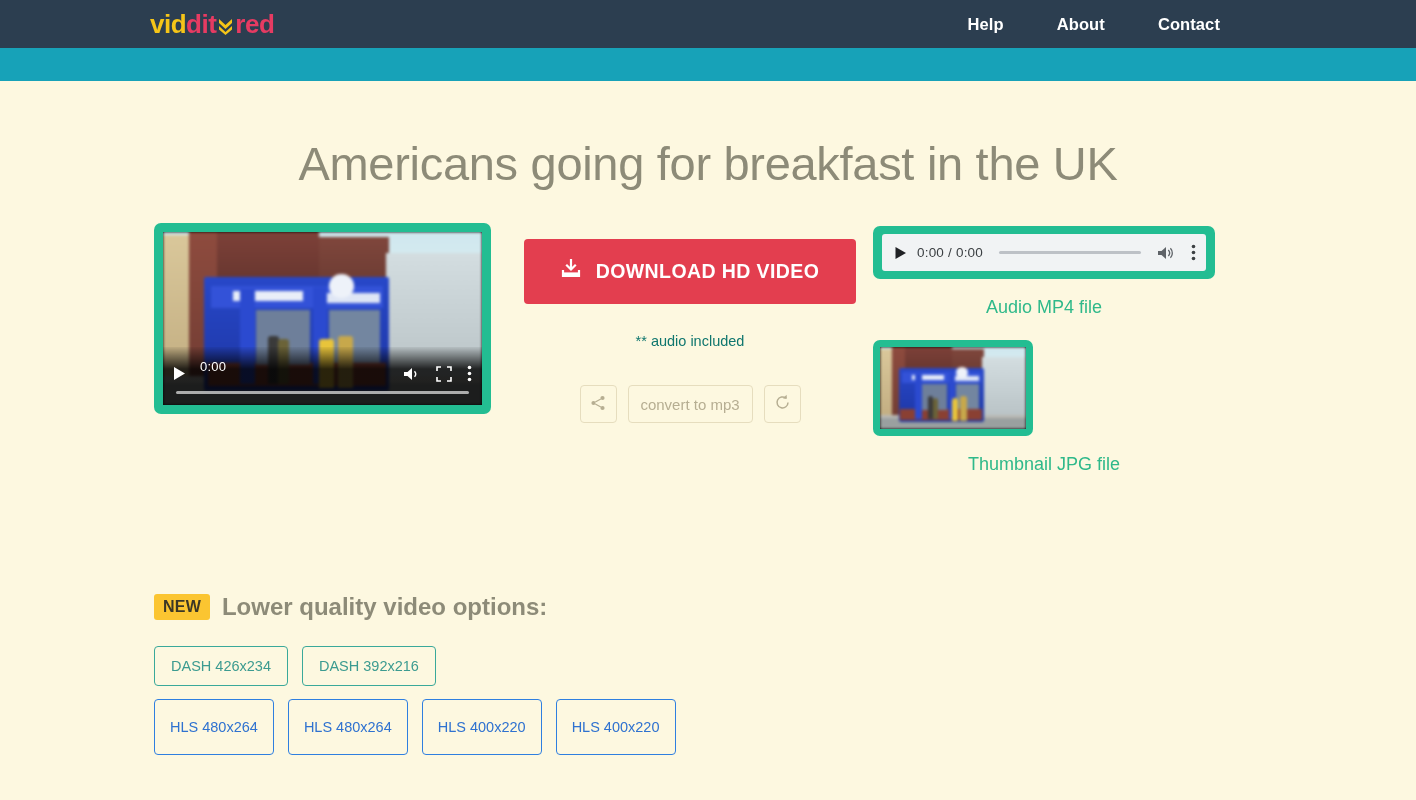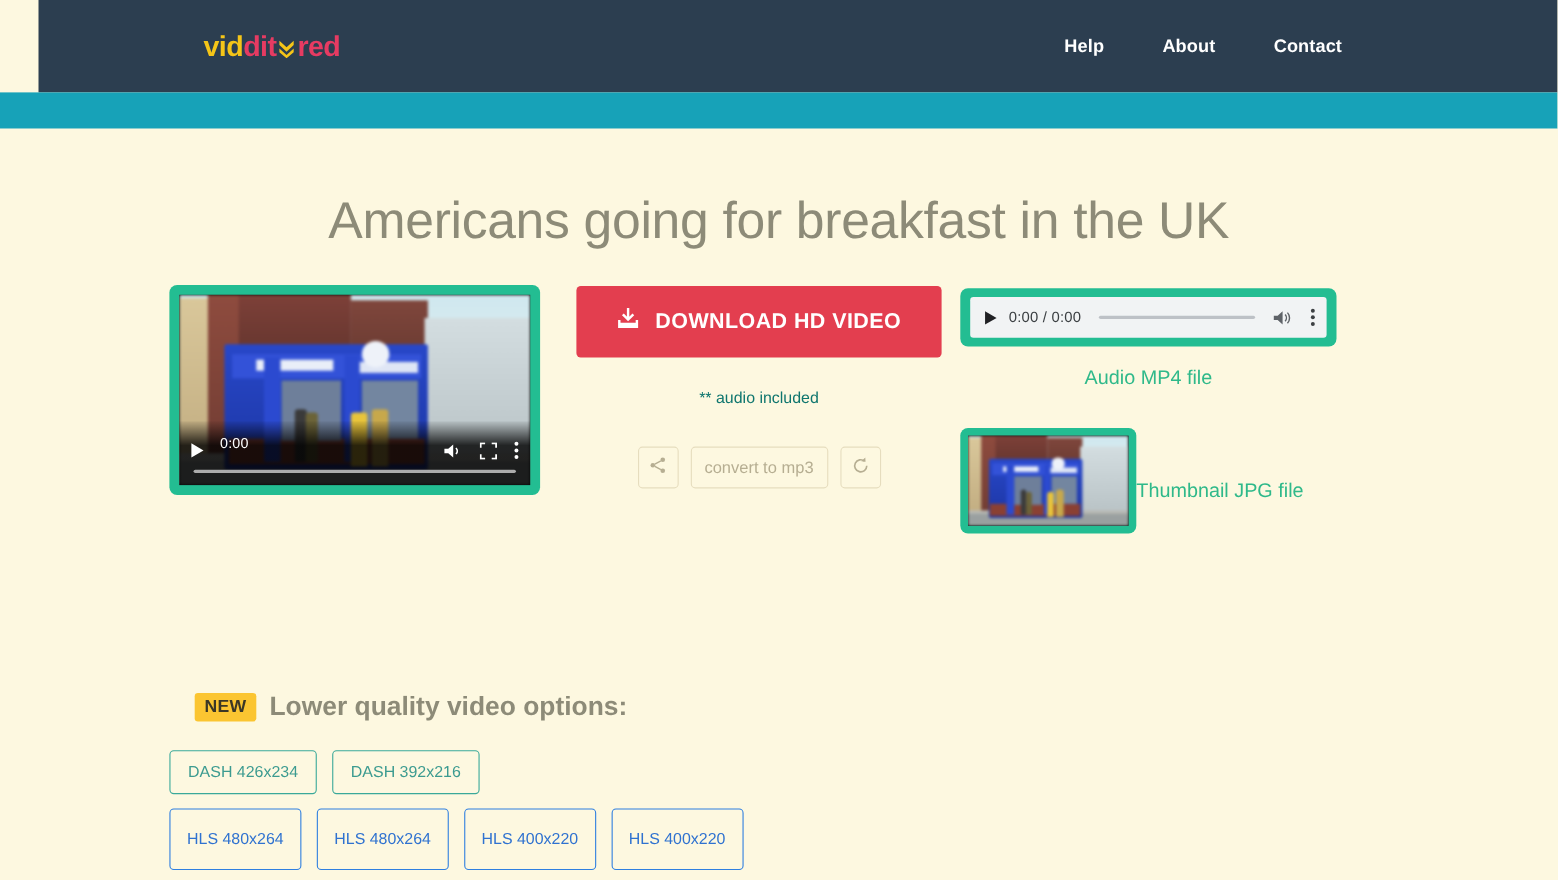--- a/index.html
+++ b/index.html
@@ -7,27 +7,26 @@
   html, body {
     width: 1416px;
     height: 800px;
     overflow: hidden;
     background: #fdf8e0;
     font-family: "Liberation Sans", sans-serif;
   }
 
   
   .navbar {
-    height: 84px;
+    height: 48px;
     background: #2c3e50;
     display: flex;
     align-items: center;
     justify-content: space-between;
     padding: 0 196px 0 150px;
-    margin-left: 35px;
   }
   .brand {
     font-size: 26px;
     font-weight: bold;
     letter-spacing: -0.5px;
     display: flex;
     align-items: center;
     line-height: 1;
     user-select: none;
   }
@@ -160,21 +159,21 @@
     text-align: center;
     margin-top: 18px;
     font-size: 18px;
     color: #2fb98a;
   }
 
   
   .mid {
     position: absolute;
     left: 524px;
-    top: 1px;
+    top: 16px;
     width: 332px;
     text-align: center;
   }
   .dl-btn {
     width: 332px;
     height: 65px;
     background: #e33e4f;
     border: none;
     border-radius: 4px;
     color: #fff;
@@ -239,37 +238,36 @@
     gap: 10px;
   }
   .a-time { font-size: 13.5px; color: #3c4043; letter-spacing: 0.2px; }
   .a-bar {
     flex: 1;
     height: 3px;
     background: #bdc1c6;
     border-radius: 2px;
     margin: 0 6px;
   }
-  .thumb-wrap { margin-top: 35px; display: flex; flex-direction: row; align-items: center; }
+  .thumb-wrap { margin-top: 22px; display: flex; flex-direction: column; }
   .thumb-frame {
     width: 160px;
     height: 96px;
     background: #23bd92;
     border-radius: 7px;
     padding: 7px;
   }
   .thumb-inner { position: relative; width: 100%; height: 100%; overflow: hidden; background:#000; }
 
   
   .lower { position: absolute; left: 154px; top: 512px; }
   .lower-head {
     display: flex;
     align-items: center;
     gap: 12px;
-    margin-left: 23px;
   }
   .new-badge {
     background: #fbc531;
     color: #3b3726;
     font-size: 16px;
     font-weight: bold;
     padding: 4px 9px;
     border-radius: 3px;
     letter-spacing: 0.2px;
   }

